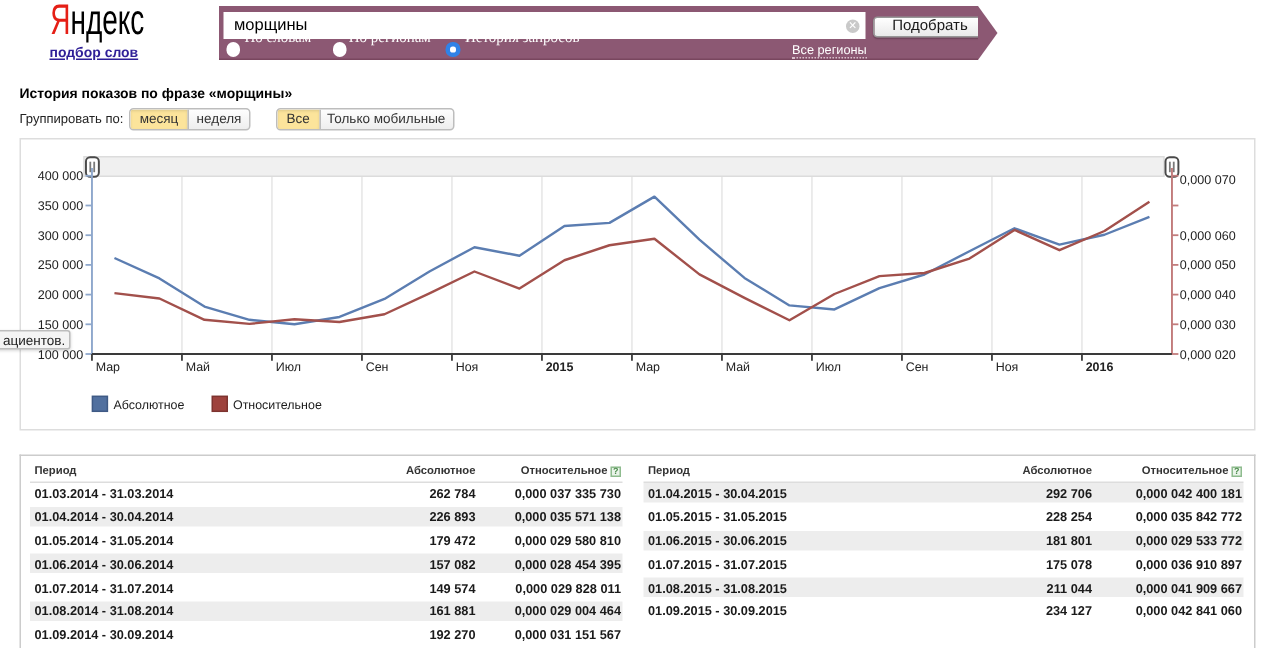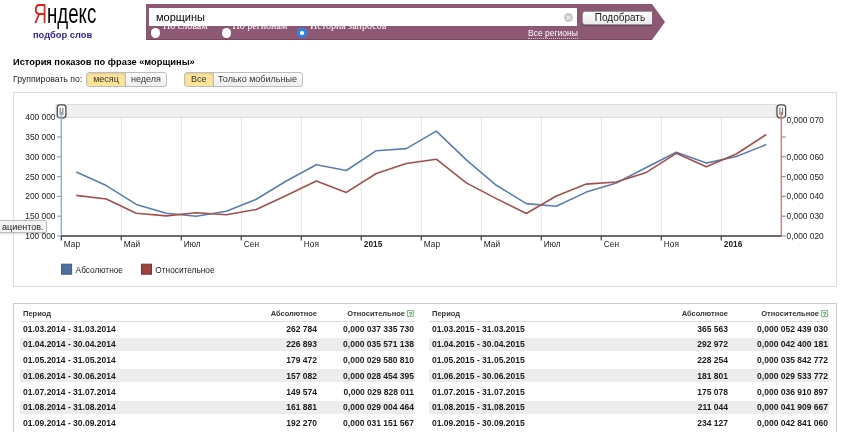--- a/index.html
+++ b/index.html
@@ -4,21 +4,21 @@
 <style>
 * { margin:0; padding:0; box-sizing:border-box; }
 html,body { width:850px; height:432px; background:#fff; overflow:hidden;
   font-family:"Liberation Sans", sans-serif; }
 #page { position:relative; width:850px; height:432px; overflow:hidden; background:#fff; will-change:transform; }
 .abs { position:absolute; }
 
 
 #logosvg { left:0; top:0; }
 #podbor { left:33px; top:29.5px; font-size:9.3px; font-weight:bold; white-space:nowrap;
-  color:#2f1f97; }
+  color:#2f1f97; text-decoration:underline; }
 #form { left:146px; top:4px; width:506px; height:36px; background:#8c5873;
   box-shadow:inset 0 -1px 0 #79465f; }
 #form-arrow { left:652px; top:4px; width:0; height:0;
   border-top:18px solid transparent; border-bottom:18px solid transparent;
   border-left:13px solid #8c5873; }
 #input { left:3px; top:4px; width:428px; height:18px; background:#fff; font-size:11px;
   color:#000; line-height:18px; padding-left:7px; }
 #clear { left:418px; top:9px; width:9px; height:9px; border-radius:50%; background:#c9c9c9;
   color:#fff; font-size:7px; line-height:9px; text-align:center; }
 #btn { left:436px; top:7px; width:76px; height:14px; background:linear-gradient(#ffffff,#e9e9e9);
@@ -253,28 +253,23 @@
           <div class="c2" style="right:98px;">192 270</div>
           <div class="c3" style="right:1px;">0,000 031 151 567</div>
         </div>
     </div>
     <div class="tbl" style="left:415px; width:400px;">
       <div class="thead">
         <div class="c1">Период</div>
         <div class="c2" style="right:101px;">Абсолютное</div>
         <div class="c3" style="right:1px;">Относительное<span class="qm">?</span></div>
       </div>
-      <div class="trow">
-          <div class="c1">01.03.2015 - 31.03.2015</div>
-          <div class="c2" style="right:101px;">365 563</div>
-          <div class="c3" style="right:1px;">0,000 052 439 030</div>
-        </div>
       <div class="trow g">
           <div class="c1">01.04.2015 - 30.04.2015</div>
-          <div class="c2" style="right:101px;">292 972</div>
+          <div class="c2" style="right:101px;">292 706</div>
           <div class="c3" style="right:1px;padding-left:33px;">0,000 042 400 181</div>
         </div>
       <div class="trow">
           <div class="c1">01.05.2015 - 31.05.2015</div>
           <div class="c2" style="right:101px;">228 254</div>
           <div class="c3" style="right:1px;">0,000 035 842 772</div>
         </div>
       <div class="trow g">
           <div class="c1">01.06.2015 - 30.06.2015</div>
           <div class="c2" style="right:101px;">181 801</div>

